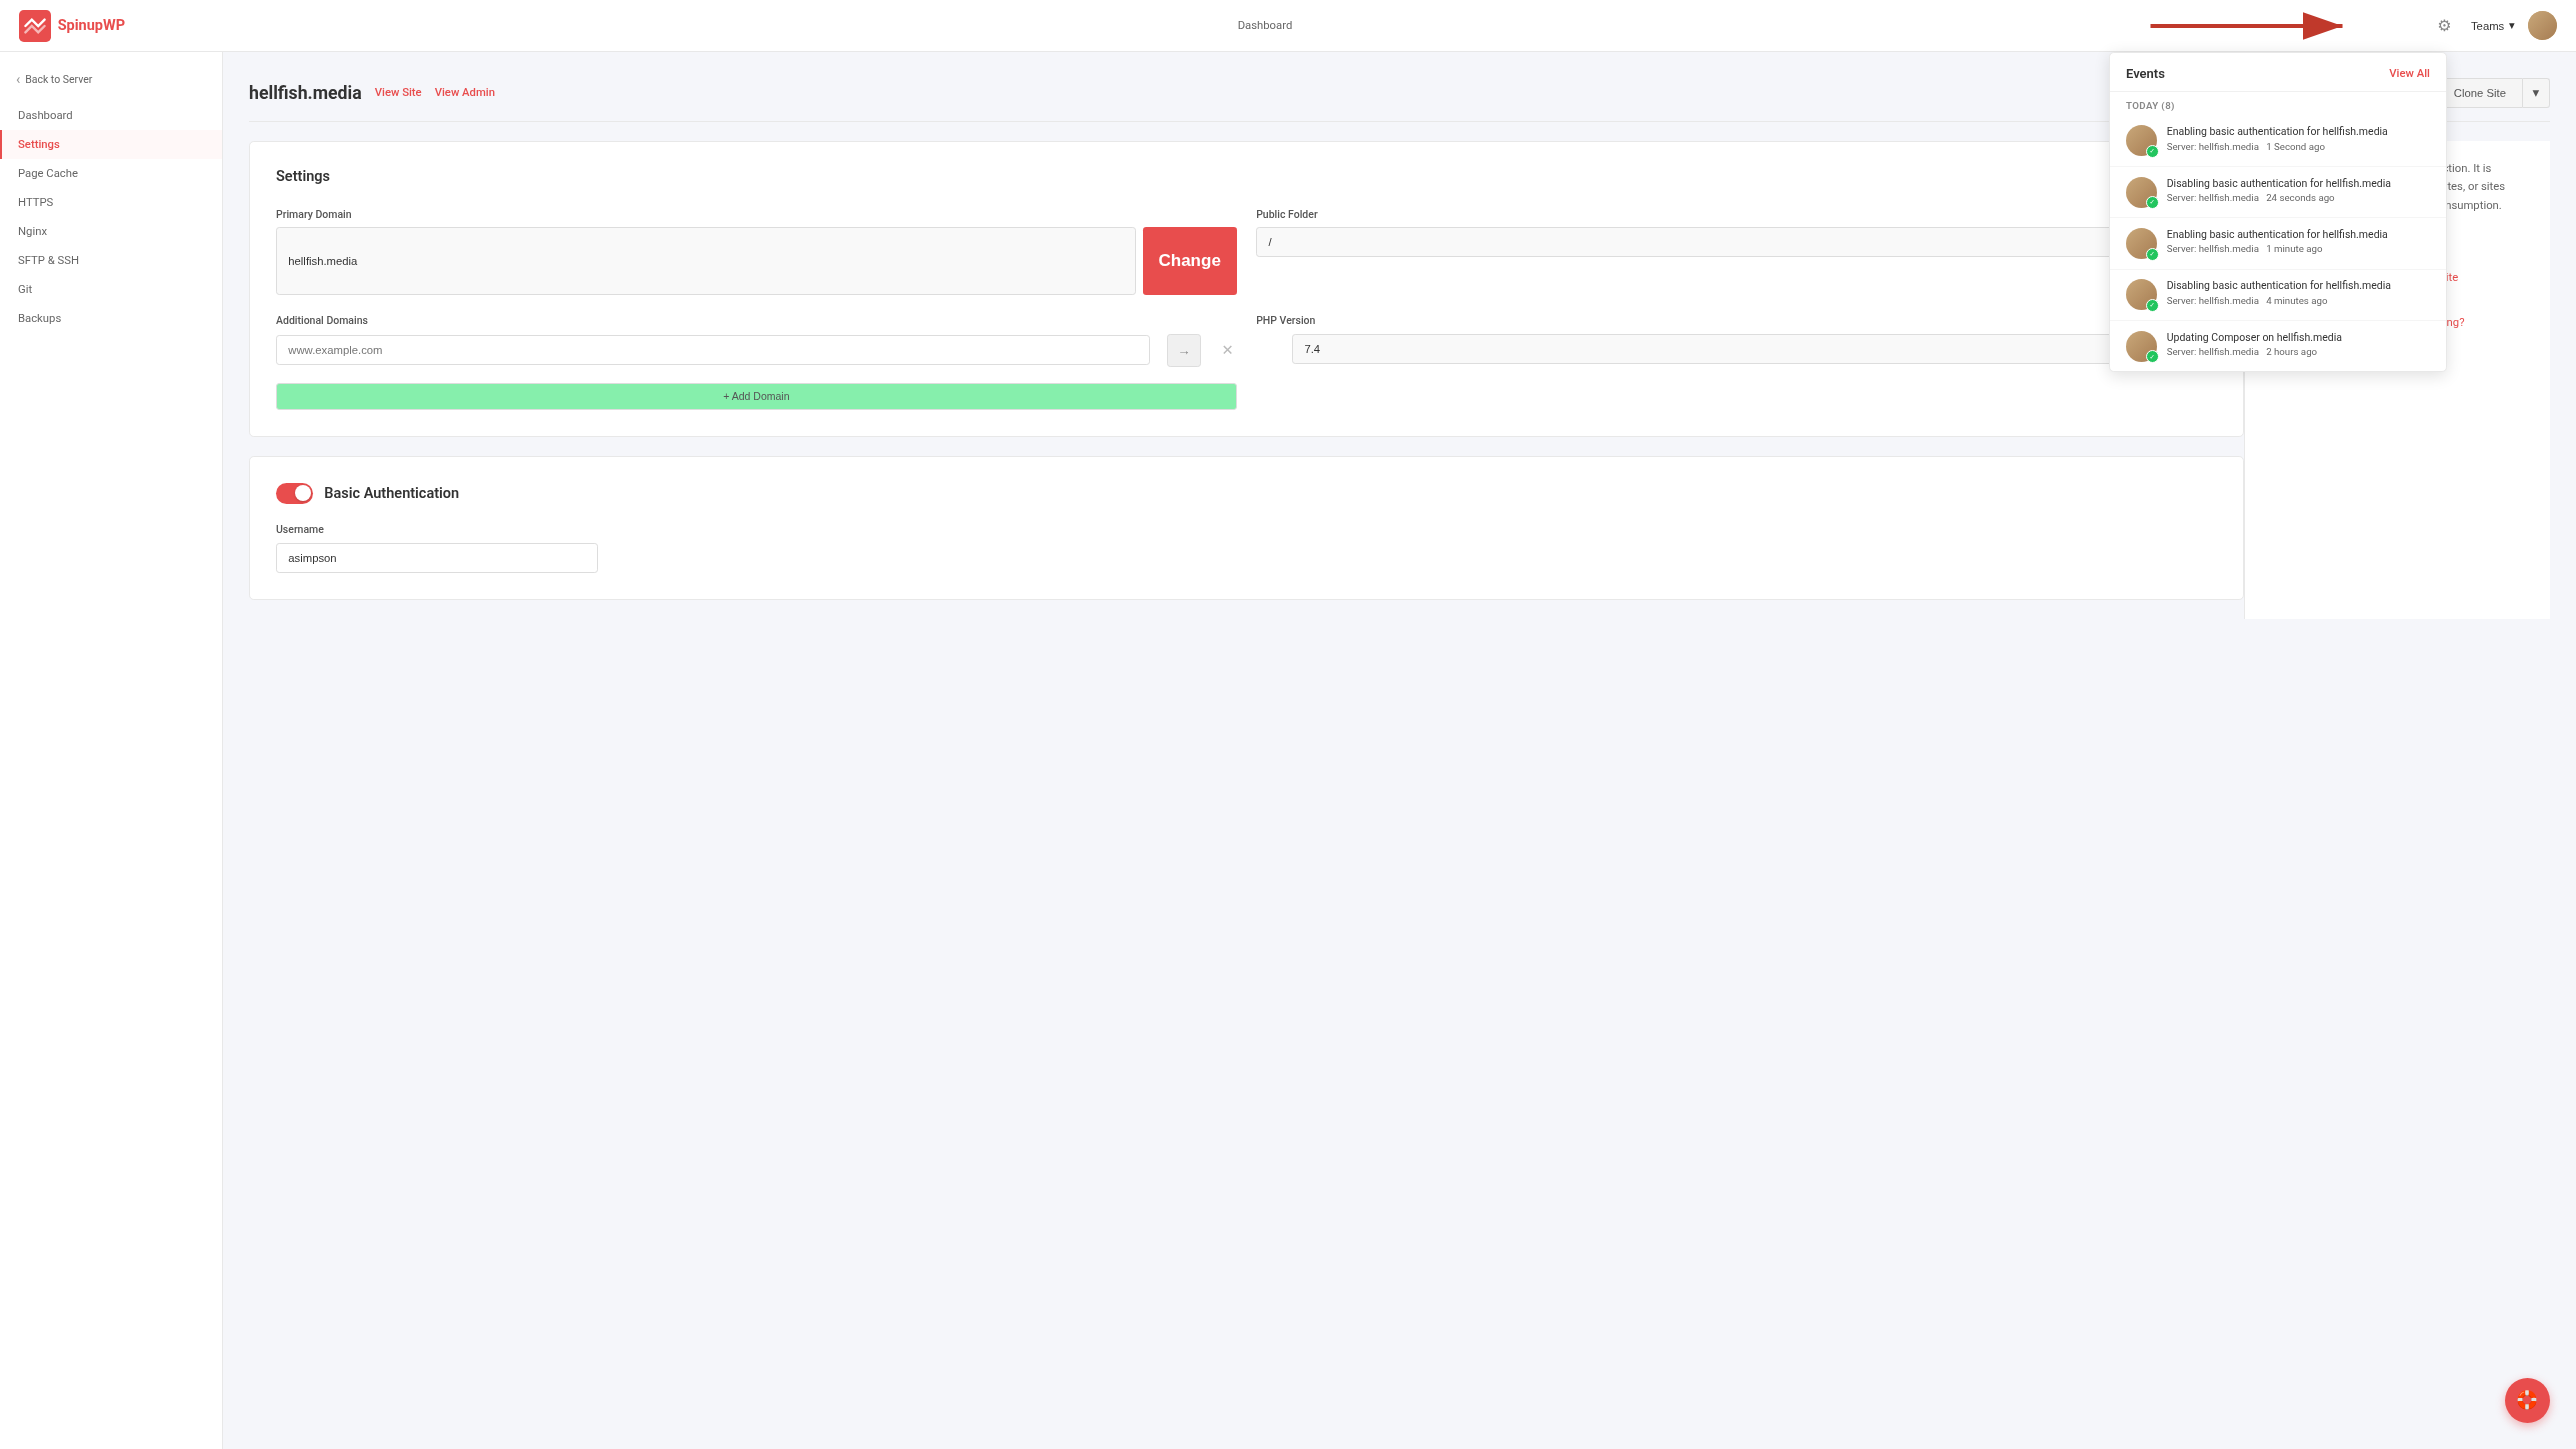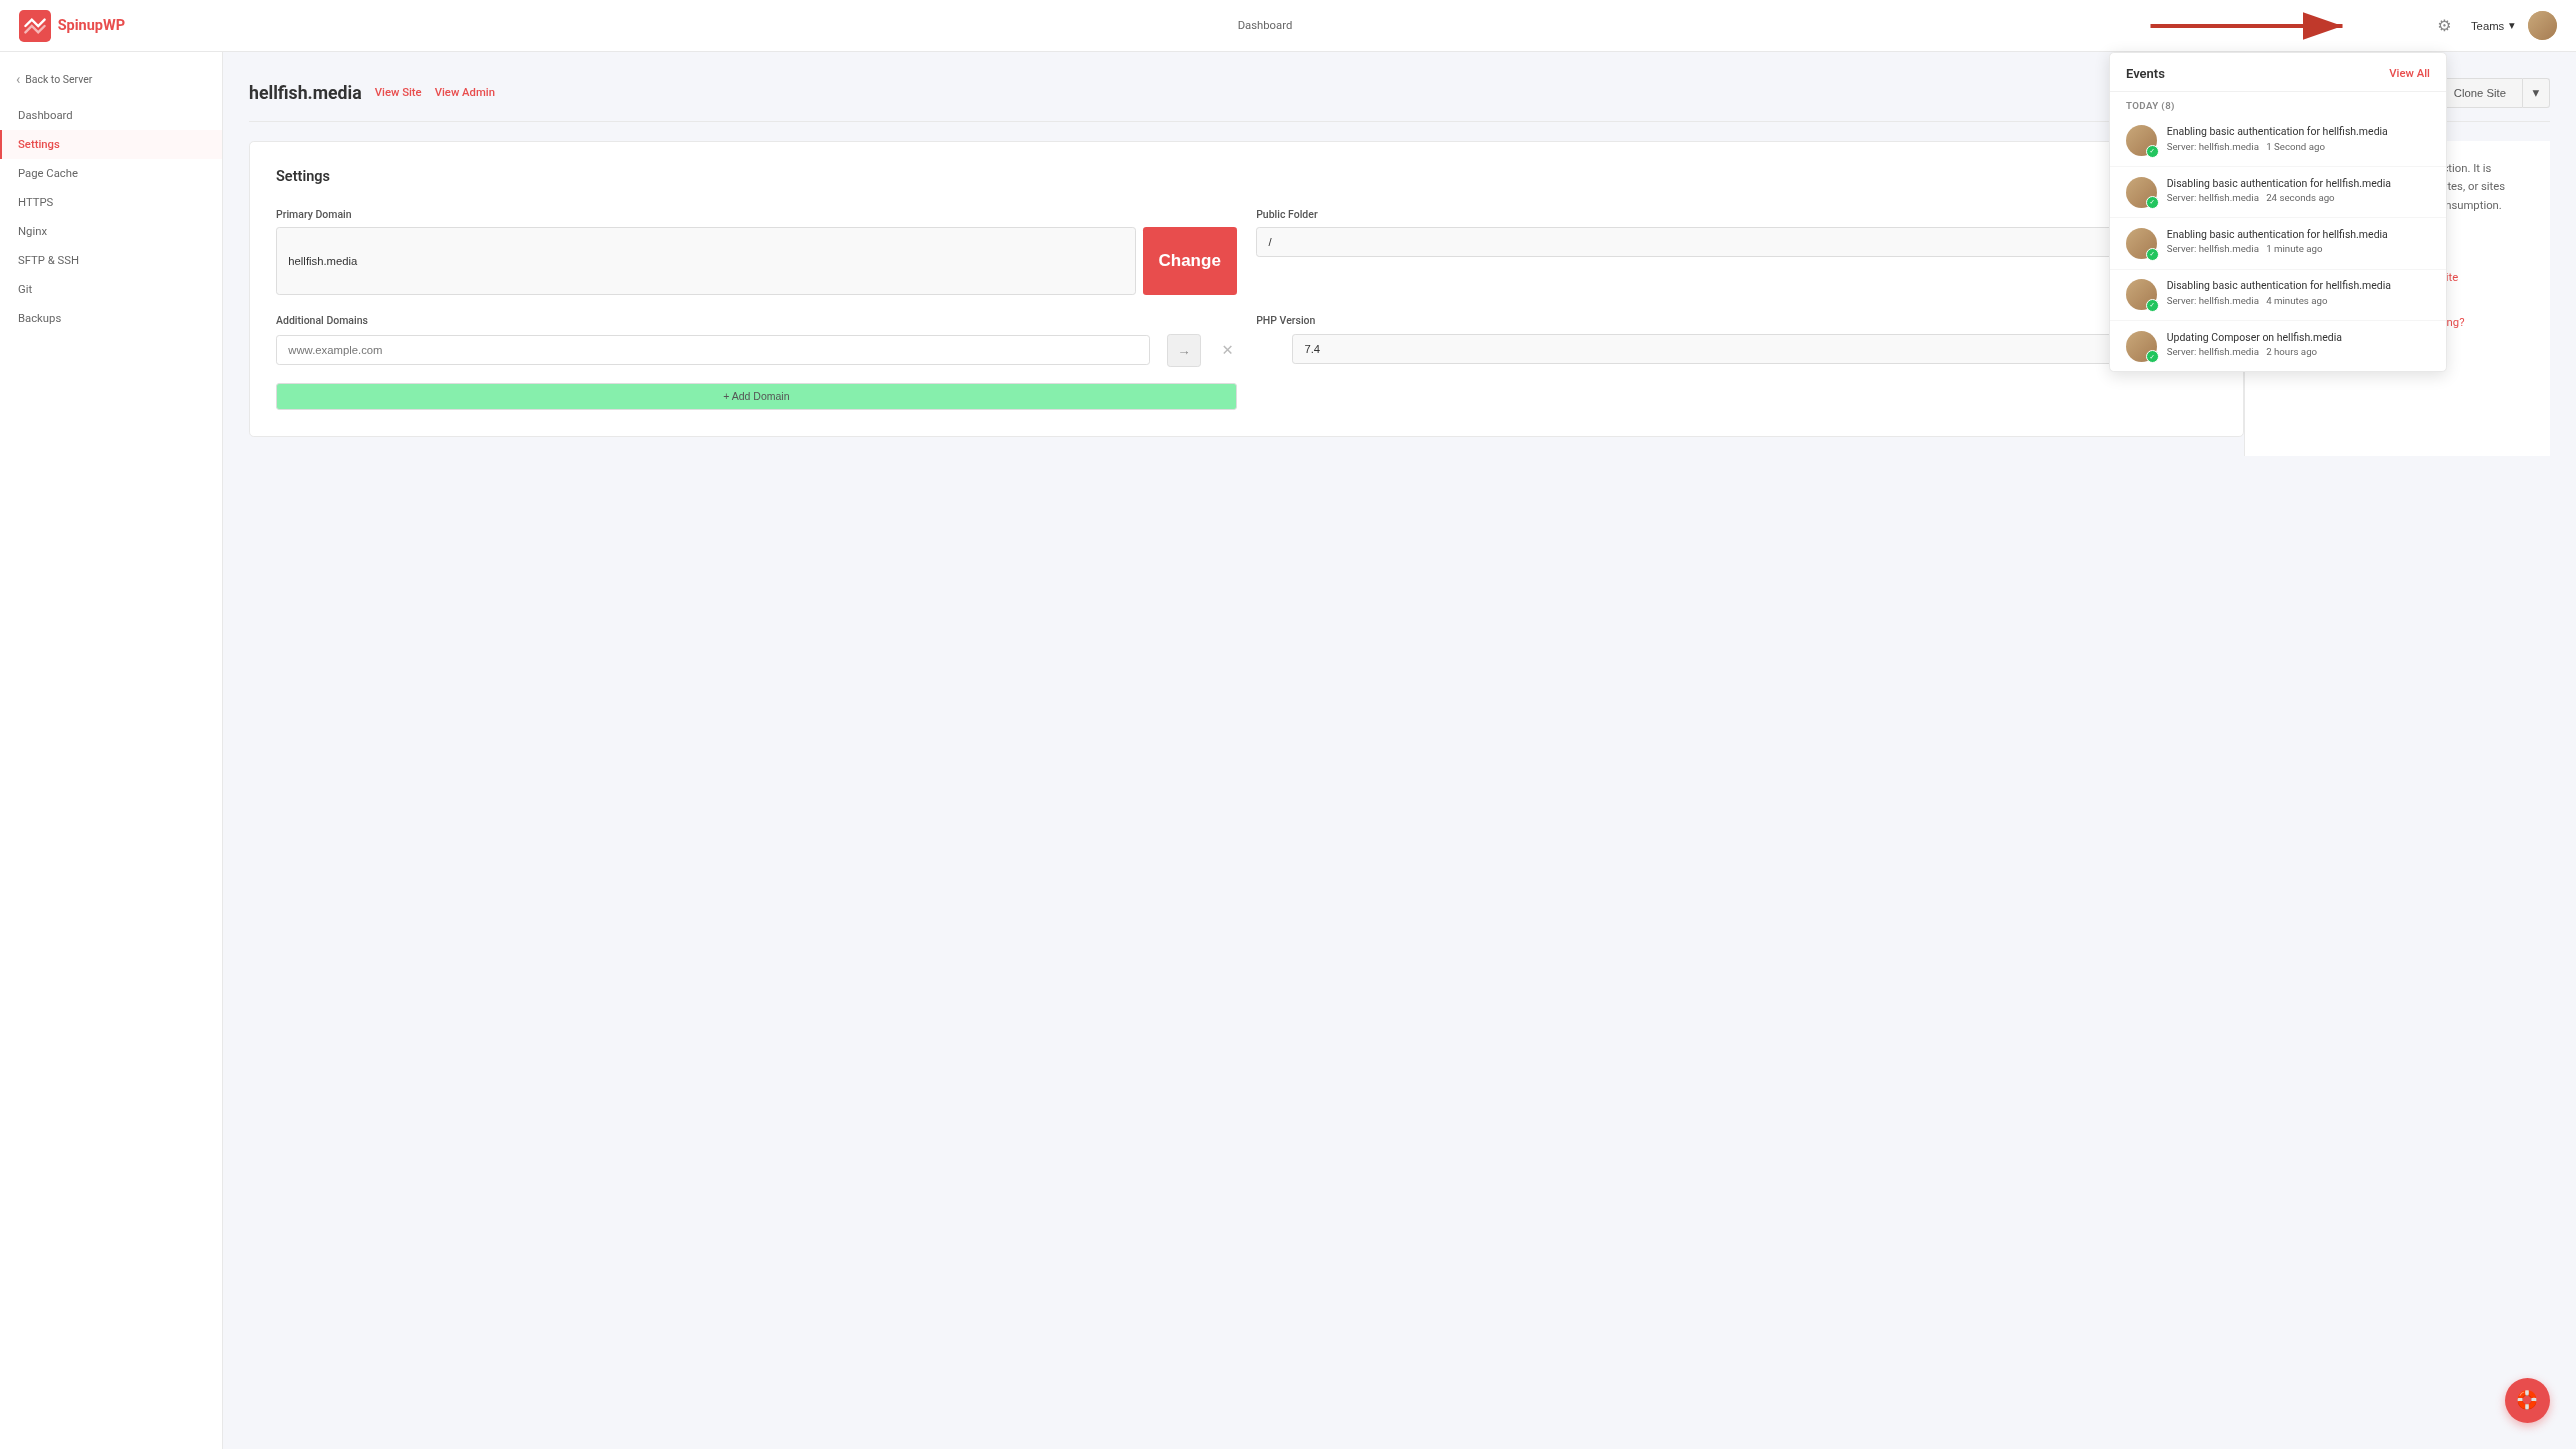--- a/index.html
+++ b/index.html
@@ -298,20 +298,33 @@
                 <button class="add-domain-btn">+ Add Domain</button>
               </div>
 
               <div class="form-group">
                 <label class="form-label">PHP Version</label>
                 <input class="php-input" type="text" value="7.4" style="">
               </div>
             </div>
           </div>
 
+          <div class="card">
+            <div class="toggle-header">
+              <div class="toggle">
+                <div class="toggle-knob"></div>
+              </div>
+              <span class="card-subtitle">Basic Authentication</span>
+            </div>
+
+            <div class="form-group" style="max-width: 322px;">
+              <label class="form-label">Username</label>
+              <input class="username-field" type="text" value="asimpson" style="">
+            </div>
+          </div>
         </div>
 
         <div class="right-panel">
           <div class="right-panel-section">
             <p class="right-panel-text">
               <span>a simple method of password protection. It is commonly used to protect staging sites, or sites which are not yet ready for public consumption.</span>
             </p>
           </div>
           <div class="right-panel-section">
             <div class="related-docs-title">Related Documentation</div>

